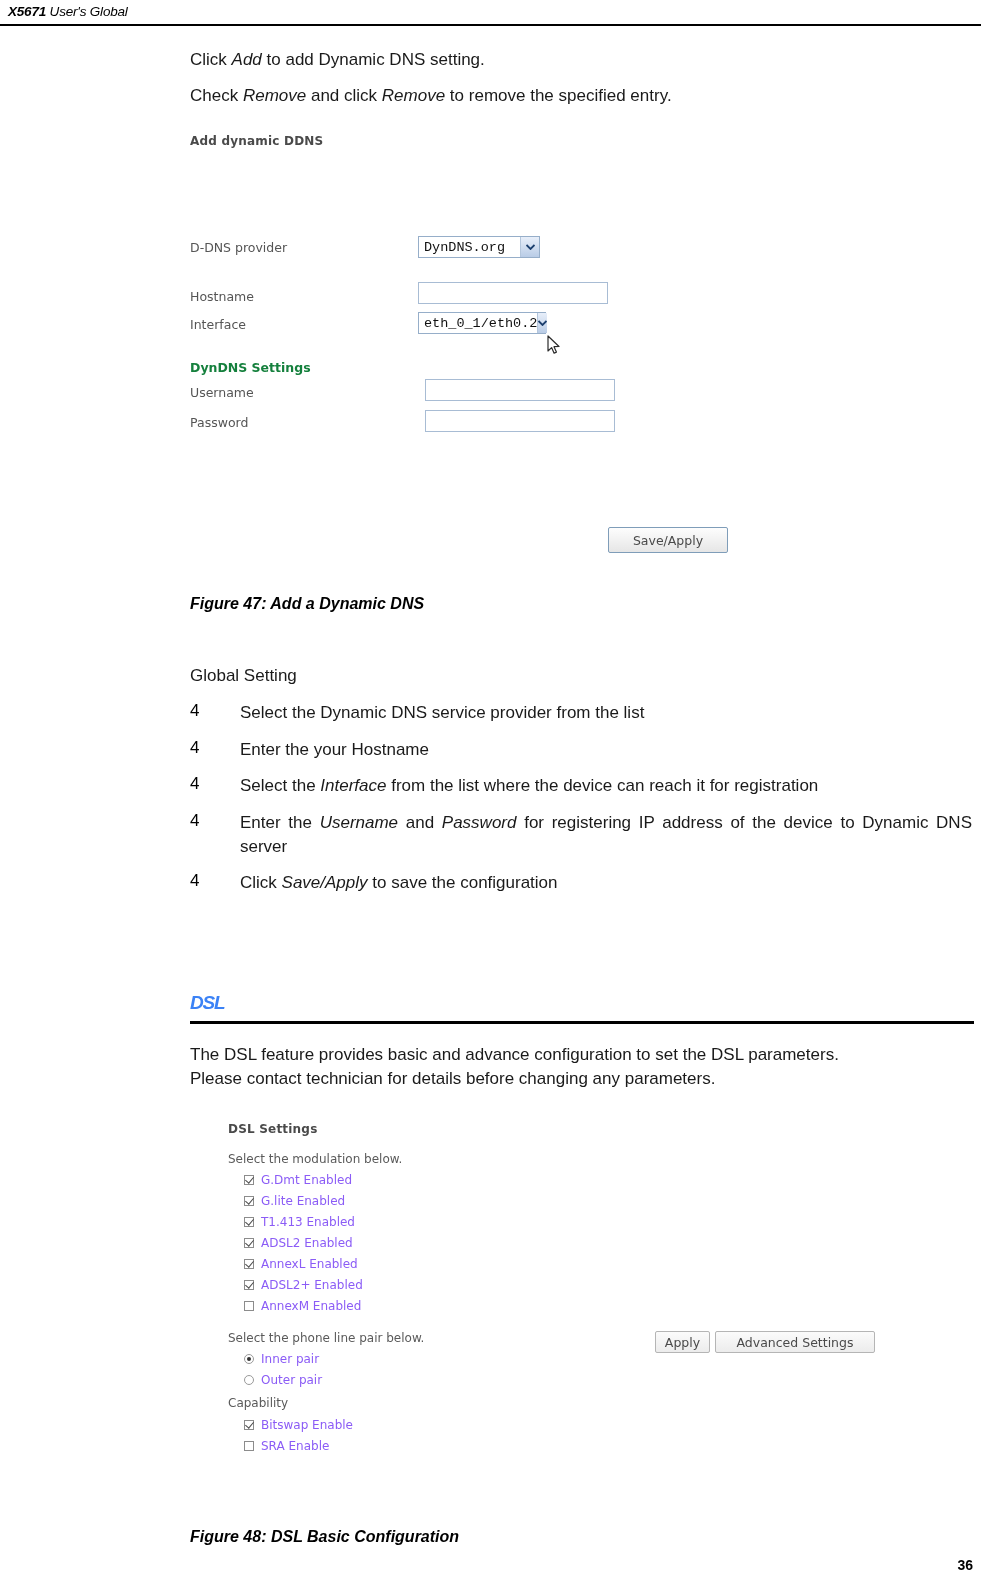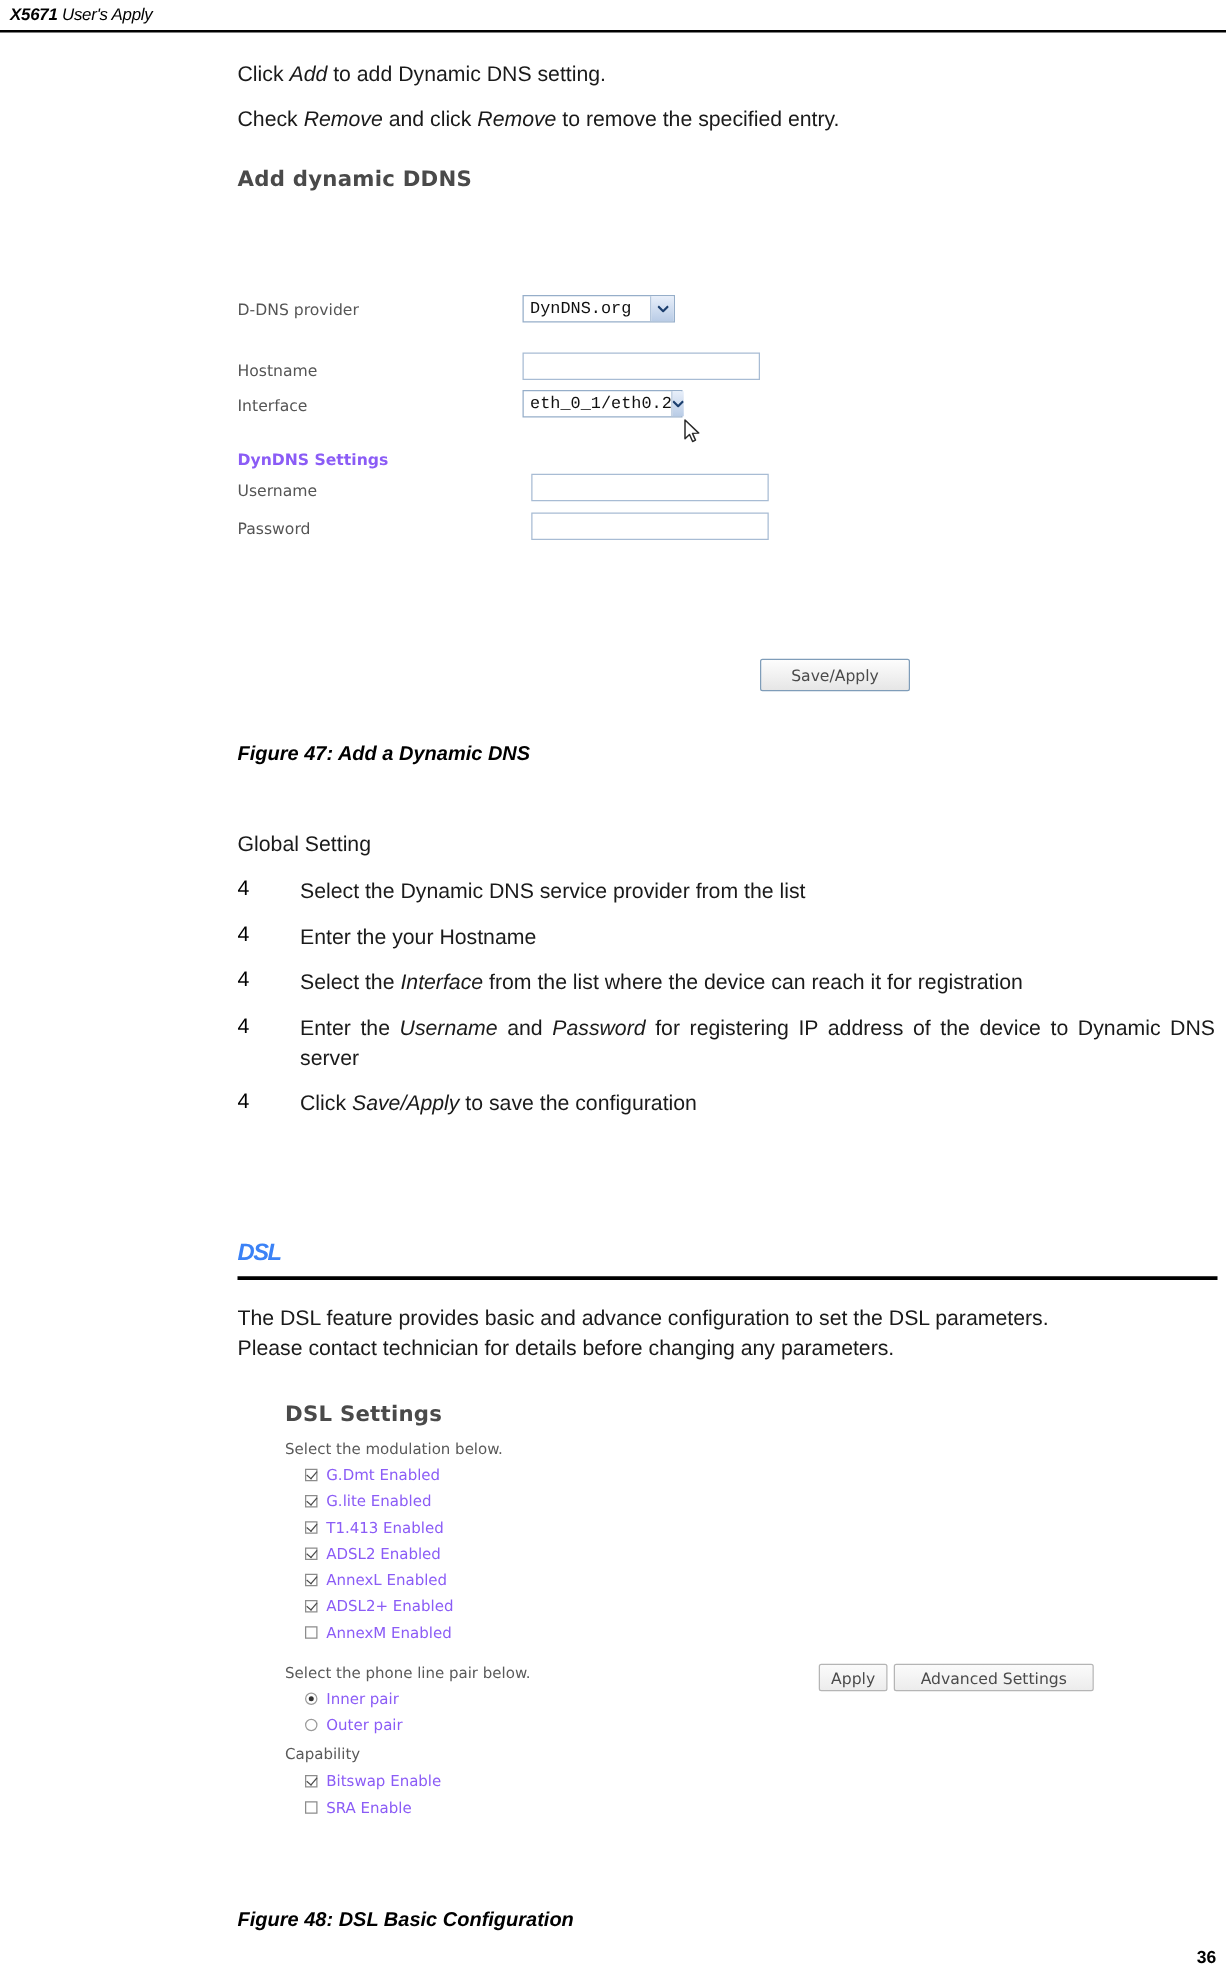--- a/index.html
+++ b/index.html
@@ -52,21 +52,21 @@
 
   
   .shot {
     position: absolute;
     background: #ffffff;
     font-family: "DejaVu Sans", sans-serif;
   }
 
   .shot-title {
     position: absolute;
-    font-size: 17px;
+    font-size: 12px;
     font-weight: bold;
     color: #4a4a4a;
     letter-spacing: 0.2px;
     white-space: nowrap;
   }
   .shot-text {
     position: absolute;
     font-size: 12px;
     color: #5a5a5a;
     white-space: nowrap;
@@ -74,21 +74,21 @@
   .shot-label {
     position: absolute;
     font-size: 12.5px;
     color: #555555;
     white-space: nowrap;
   }
   .shot-sub {
     position: absolute;
     font-size: 12.5px;
     font-weight: bold;
-    color: #8b5cf6;
+    color: #15803d;
     white-space: nowrap;
   }
 
   
   .txt-input {
     position: absolute;
     background: #ffffff;
     border: 1px solid #a8bcd4;
     box-sizing: border-box;
   }
@@ -258,21 +258,21 @@
     bottom: 6px;
     font-size: 14px;
     font-weight: bold;
     color: #000000;
   }
 </style>
 </head>
 <body>
 
 <div class="page-header">
-  <span class="model">X5671</span><span> User's Apply</span>
+  <span class="model">X5671</span><span> User's Global</span>
 </div>
 <div class="header-rule"></div>
 
 <div class="body-line" style="top:49px;">
   <span>Click </span><i>Add</i><span> to add Dynamic DNS setting.</span>
 </div>
 <div class="body-line" style="top:85px;">
   <span>Check </span><i>Remove</i><span> and click </span><i>Remove</i><span> to remove the specified entry.</span>
 </div>
 

